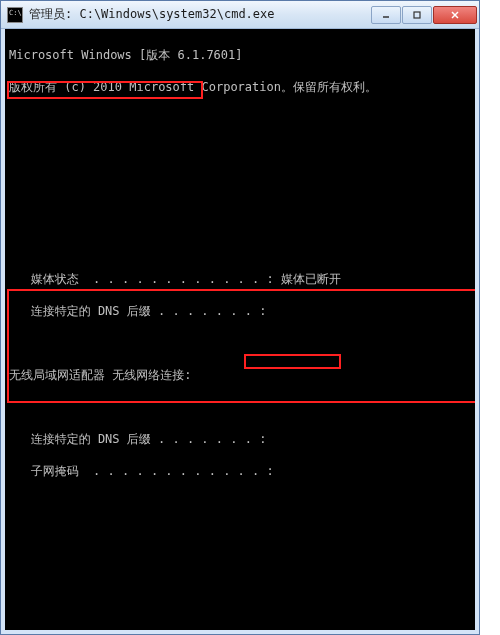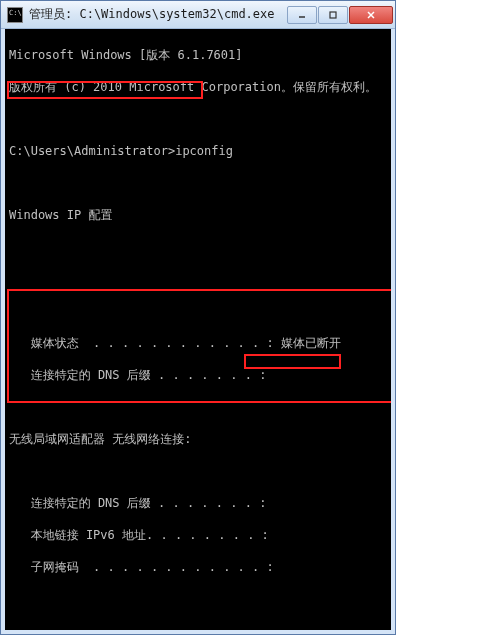--- a/index.html
+++ b/index.html
@@ -4,21 +4,21 @@
 <style>
   * { margin: 0; padding: 0; box-sizing: border-box; }
   body {
     font-family: "SimSun", "NSimSun", monospace;
     background: #fff;
     width: 500px;
     height: 635px;
     overflow: hidden;
   }
   .window {
-    width: 396px;
+    width: 480px;
     height: 635px;
     background: #d4e4f7;
     border: 1px solid #5a7aa8;
     position: relative;
     display: flex;
     flex-direction: column;
   }
   .titlebar {
     height: 28px;
     background: linear-gradient(to bottom, #f0f6fd 0%, #d8e6f5 50%, #c8dcf0 100%);
@@ -119,33 +119,30 @@
             <line x1="8" y1="2" x2="2" y2="8" stroke="#fff" stroke-width="1.5"></line>
           </svg>
       </div>
     </div>
   </div>
 
   <div class="console">
 <div>Microsoft Windows [版本 6.1.7601]</div>
 <div>版权所有 (c) 2010 Microsoft Corporation。保留所有权利。</div>
 <div class="blank"></div>
-<div>C:\Users\Administrator&gt;ipconfig</div>
 <div class="blank"></div>
-<div>Windows IP 配置</div>
 <div class="blank"></div>
 <div class="blank"></div>
 <div class="blank"></div>
 <div>   媒体状态  . . . . . . . . . . . . : 媒体已断开</div>
 <div>   连接特定的 DNS 后缀 . . . . . . . :</div>
 <div class="blank"></div>
 <div>无线局域网适配器 无线网络连接:</div>
 <div class="blank"></div>
 <div>   连接特定的 DNS 后缀 . . . . . . . :</div>
-<div>   本地链接 IPv6 地址. . . . . . . . :</div>
 <div>   子网掩码  . . . . . . . . . . . . :</div>
 
 
 
 
 
 
 
 
 

